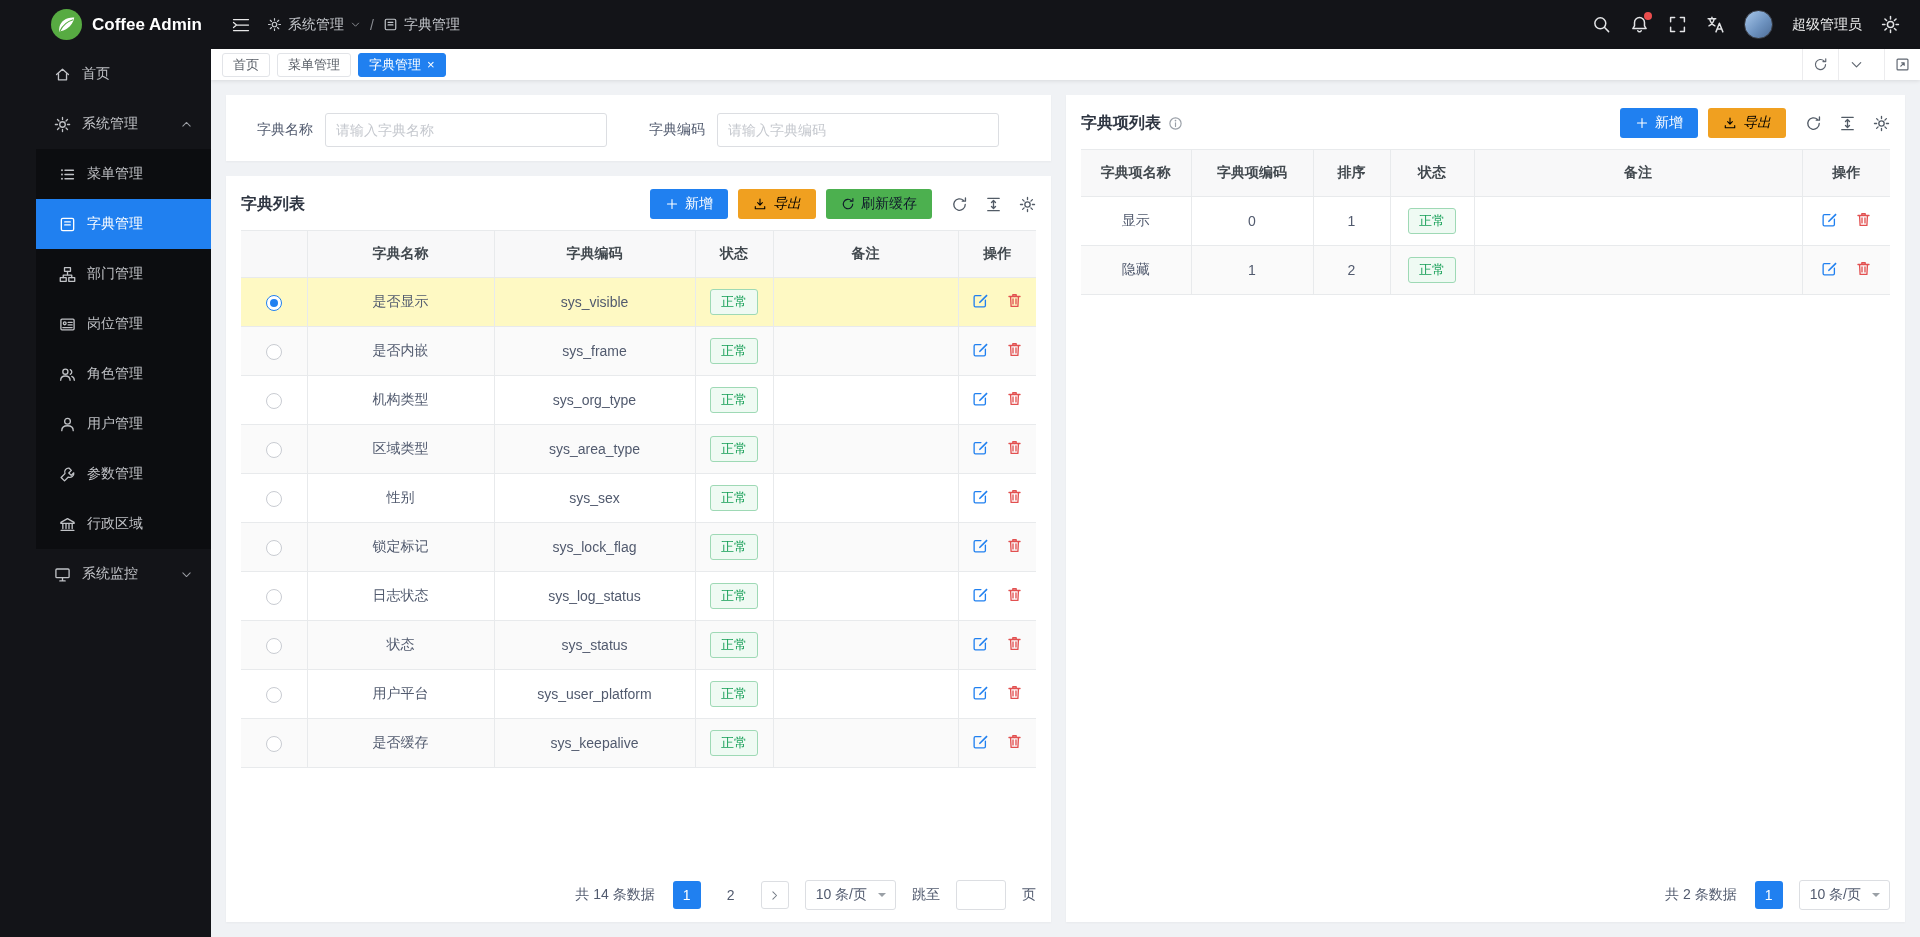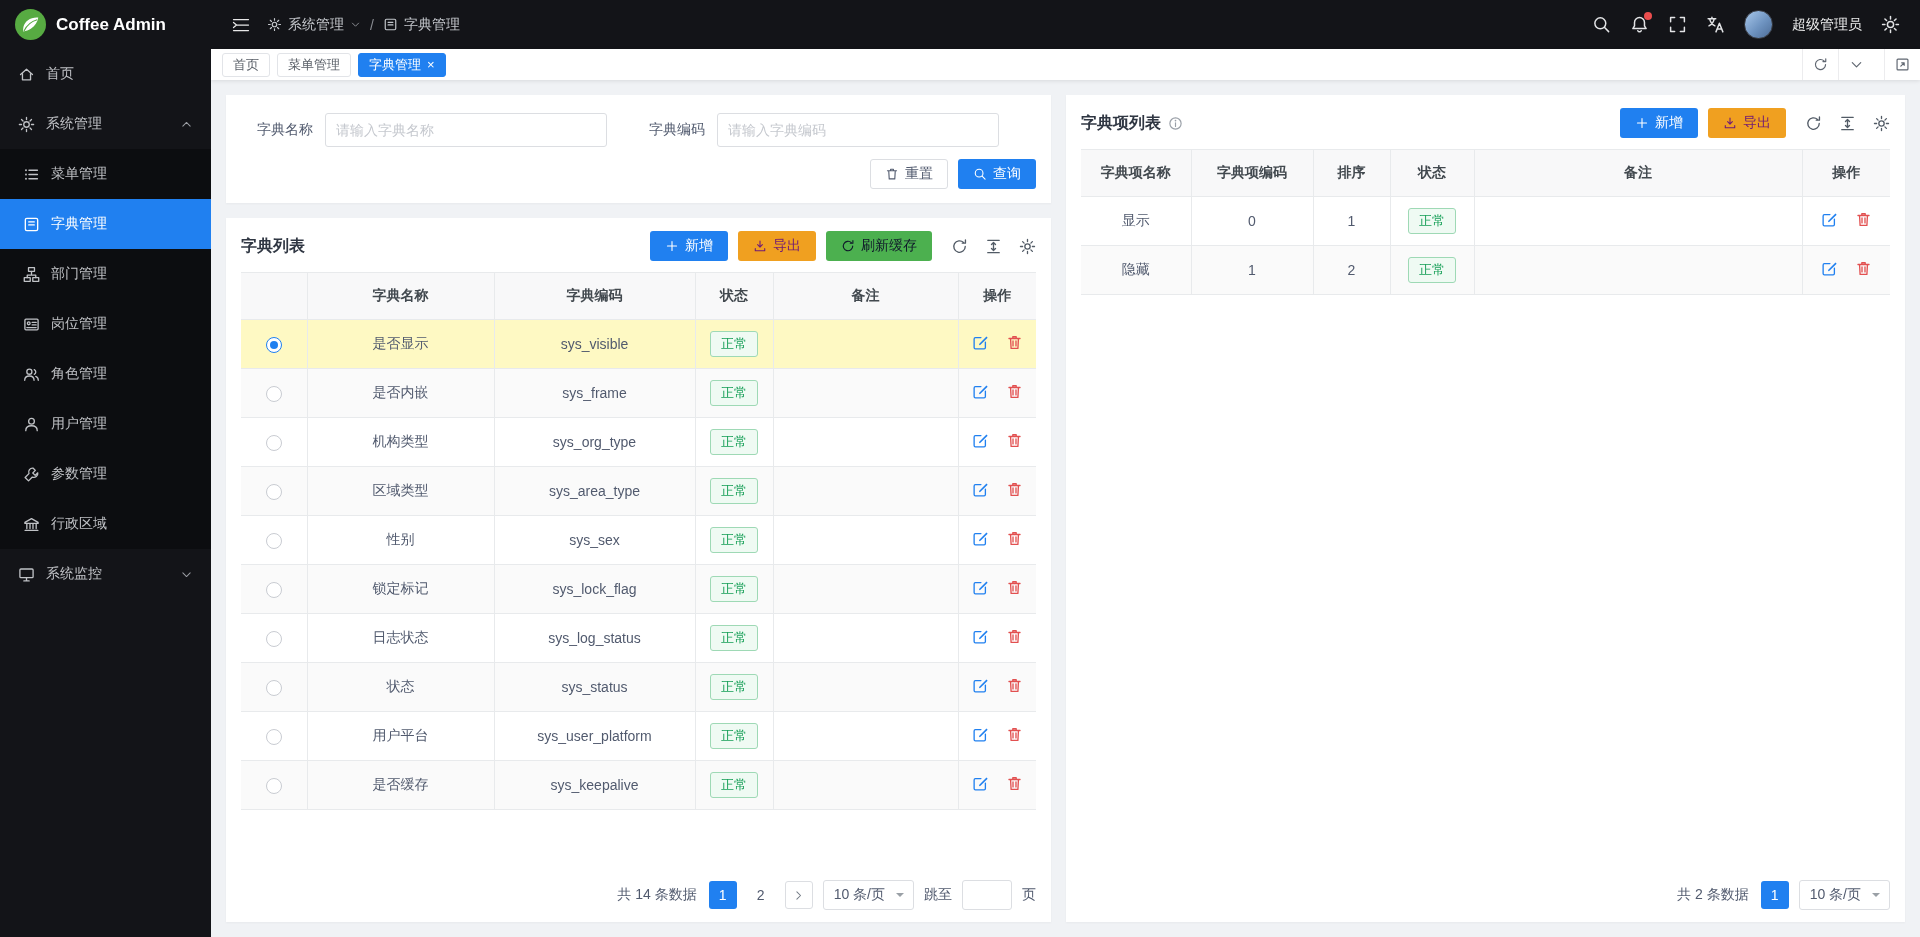--- a/index.html
+++ b/index.html
@@ -10,21 +10,21 @@
     font-size: 14px; color:#515a6e; background:#f0f2f5; position:relative;
   }
   
   svg.i { display:block; }
   svg.i path, svg.i rect, svg.i circle, svg.i line {
     fill:none; stroke:currentColor; stroke-width:1.25; stroke-linecap:round; stroke-linejoin:round;
   }
   svg.i .f { fill:currentColor; stroke:none; }
 
   
-  .sidebar { position:absolute; left:0; top:0; width:211px; height:937px; background:#131418; z-index:20; }
+  .sidebar { position:absolute; left:0; top:0; width:211px; height:937px; background:#131418; z-index:20;padding-left:36px; }
   .logo-bar { height:49px; display:flex; align-items:center; gap:10px; padding:0 15px; }
   .logo-mark { width:31px; height:31px; flex:none; }
   .logo-text { color:#fff; font-weight:bold; font-size:17px; white-space:nowrap; }
   .menu { color:#c0c2c6; }
   .menu-item { height:50px; display:flex; align-items:center; gap:11px; padding:0 18px; cursor:pointer; font-size:14px; }
   .menu-item svg { width:17px; height:17px; flex:none; }
   .menu-item .lbl { flex:1; white-space:nowrap; overflow:hidden; }
   .menu-item .caret { width:13px; height:13px; color:#9a9da3; }
   .submenu { background:#0c0d10; }
   .submenu .menu-item { padding-left:23px; }
@@ -76,21 +76,21 @@
   .input::placeholder { color:#c5c8ce; }
   .form-actions { display:flex; justify-content:flex-end; align-items:center; gap:10px; margin-top:12px; }
 
   
   .btn { height:30px; padding:0 14px; border-radius:3px; border:1px solid transparent; background:#fff;
          display:inline-flex; align-items:center; gap:6px; font-size:14px; cursor:pointer; white-space:nowrap;
          font-family:inherit; }
   .btn svg { width:14px; height:14px; }
   .btn-default { border-color:#dcdee2; color:#515a6e; }
   .btn-primary { background:#2080f0; color:#fff; }
-  .btn-warning { background:#f0a020; color:#701a75; }
+  .btn-warning { background:#f0a020; color:#000000;font-style:italic; }
   .btn-success { background:#4cb04f; color:#0f172a; }
 
   
   .list-card { flex:1; min-height:0; padding:12px 15px; display:flex; flex-direction:column; }
   .item-card { height:100%; padding:12px 15px; display:flex; flex-direction:column; }
   .card-head { display:flex; align-items:center; margin-bottom:10px; min-height:32px; }
   .card-title { font-size:16px; font-weight:bold; color:#303743; display:flex; align-items:center; gap:7px; }
   .info-ic { width:15px; height:15px; color:#9aa0a8; cursor:pointer; }
   .head-tools { margin-left:auto; display:flex; align-items:center; gap:10px; }
   .tool-icons { display:flex; align-items:center; gap:17px; margin-left:9px; color:#525b66; }
@@ -112,21 +112,21 @@
                           border-radius:50%; background:#2080f0; }
   .badge-ok { display:inline-block; padding:2px 10px; font-size:13px; color:#18a058; background:#effaf3;
               border:1px solid #9ed9b5; border-radius:3px; line-height:1.5; }
   .act { display:inline-flex; align-items:center; justify-content:center; gap:17px; }
   .act span { cursor:pointer; }
   .act svg { width:17px; height:17px; }
   .act .edit { color:#2080f0; }
   .act .del { color:#e25050; }
 
   
-  .pager { margin-top:auto; display:flex; align-items:center; justify-content:flex-end; gap:10px;
+  .pager { margin-top:auto; display:flex; align-items:center; justify-content:flex-end; gap:16px;
            padding-top:12px; font-size:14px; color:#515a6e; }
   .pg-total { margin-right:2px; }
   .pg-btn { min-width:28px; height:28px; display:inline-flex; align-items:center; justify-content:center;
             border-radius:3px; cursor:pointer; }
   .pg-btn.active { background:#2080f0; color:#fff; }
   .pg-next { width:28px; height:28px; border:1px solid #dcdee2; background:#fff; color:#737b85;
              border-radius:3px; display:inline-flex; align-items:center; justify-content:center; cursor:pointer; }
   .pg-next svg { width:13px; height:13px; }
   .pg-select { height:30px; border:1px solid #dcdee2; border-radius:3px; background:#fff; cursor:pointer;
                display:inline-flex; align-items:center; padding:0 28px 0 10px; position:relative; white-space:nowrap; }
@@ -333,35 +333,20 @@
       <div class="form-row">
         <div class="form-item">
           <span class="form-label">字典名称</span>
           <input class="input" placeholder="请输入字典名称" style="">
         </div>
         <div class="form-item">
           <span class="form-label">字典编码</span>
           <input class="input" placeholder="请输入字典编码" style="">
         </div>
       </div>
-      <div class="form-actions">
-        <button class="btn btn-default">
-          <svg class="i" viewBox="0 0 16 16">
-            <path d="M2.8 4.2h10.4M6.4 4V2.6h3.2V4M4.3 4.4l.5 9.2h6.4l.5-9.2"></path>
-          </svg>
-          <span>重置</span>
-        </button>
-        <button class="btn btn-primary">
-          <svg class="i" viewBox="0 0 16 16">
-            <circle cx="7" cy="7" r="4.4"></circle>
-              <path d="M10.4 10.4L13.8 13.8"></path>
-          </svg>
-          <span>查询</span>
-        </button>
-      </div>
     </div>
 
     <div class="card list-card">
       <div class="card-head">
         <span class="card-title">字典列表</span>
         <span class="head-tools">
           <button class="btn btn-primary">
             <svg class="i" viewBox="0 0 16 16">
                 <path d="M8 2.8v10.4M2.8 8h10.4" stroke-width="1.5"></path>
               </svg>

